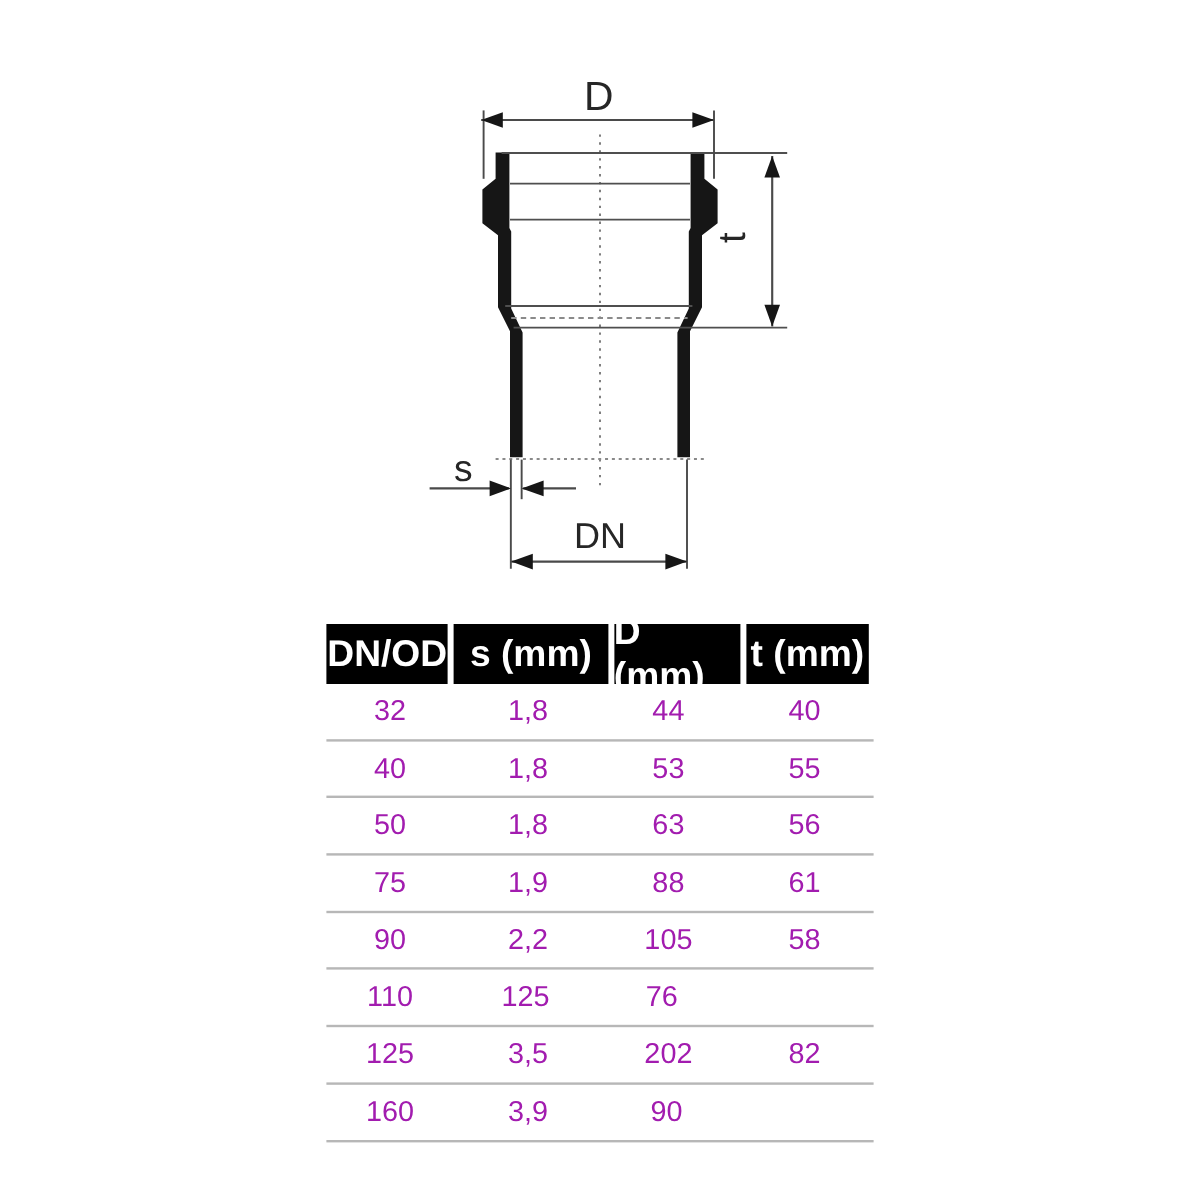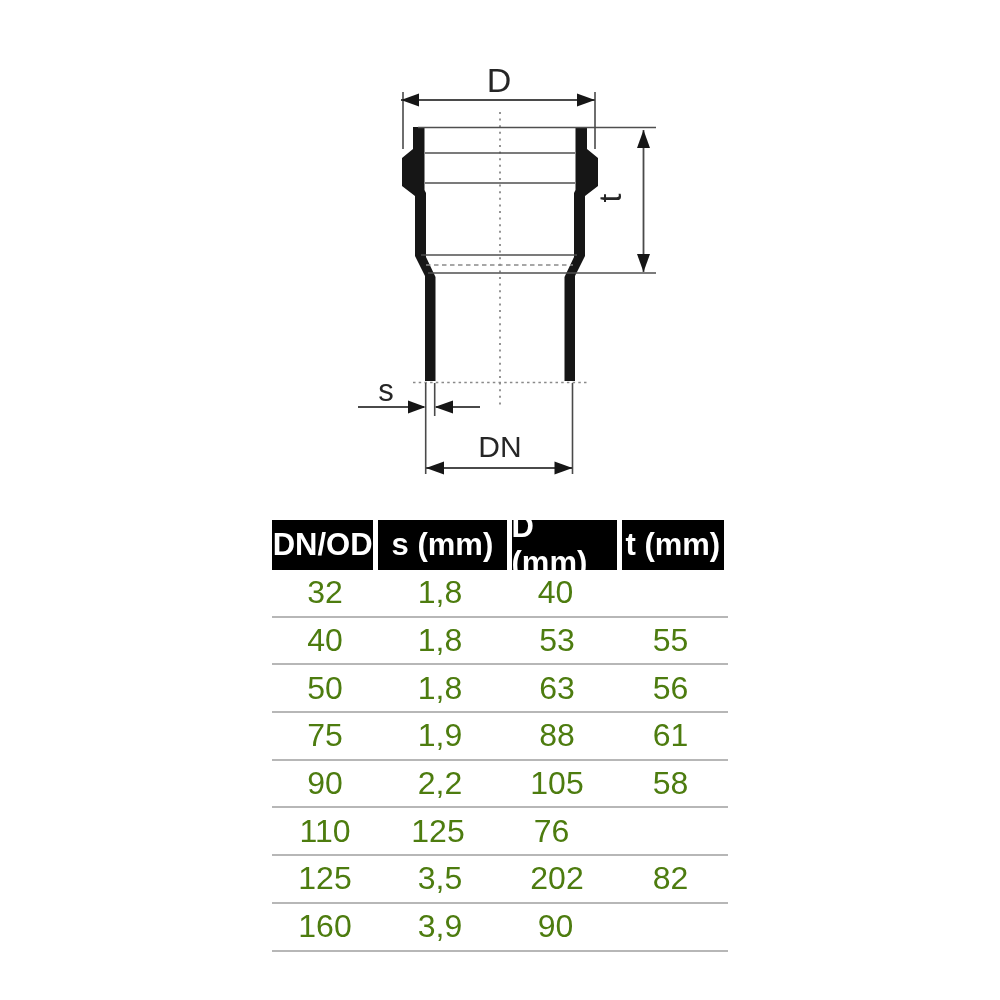--- a/index.html
+++ b/index.html
@@ -15,21 +15,21 @@
   .hcell{margin-right:5px;}
   .hcell:last-child{margin-right:0;}
   .hc0{width:106px;height:50px;}
   .hc1{width:134px;height:50px;}
   .hc2{width:110px;height:50px;}
   .hc3{width:107px;height:50px;}
 
   .trow{display:flex;width:456px;height:45.7px;border-bottom:2px solid #b7b7b7;
         align-items:center;}
   .trow:first-of-type{height:47px;}
-  .tcell{font-size:32px;color:#4d7c0f;display:flex;align-items:center;justify-content:center;}
+  .tcell{font-size:24px;color:#a21caf;display:flex;align-items:center;justify-content:center;}
   .tc0{width:106px;margin-right:5px;}
   .tc1{width:114px;margin-right:5px;}
   .tc2{width:110px;margin-right:5px;}
   .tc3{width:107px;}
 </style>
 </head>
 <body>
 
 <div class="stage">
 
@@ -96,20 +96,21 @@
     <div class="hdr-row">
       <div class="hcell hc0">DN/OD</div>
       <div class="hcell hc1">s (mm)</div>
       <div class="hcell hc2">D (mm)</div>
       <div class="hcell hc3">t (mm)</div>
     </div>
 
     <div class="trow">
       <div class="tcell tc0">32</div>
       <div class="tcell tc1">1,8</div>
+      <div class="tcell tc2">44</div>
       <div class="tcell tc3">40</div>
     </div>
     <div class="trow">
       <div class="tcell tc0">40</div>
       <div class="tcell tc1">1,8</div>
       <div class="tcell tc2">53</div>
       <div class="tcell tc3">55</div>
     </div>
     <div class="trow">
       <div class="tcell tc0">50</div>

